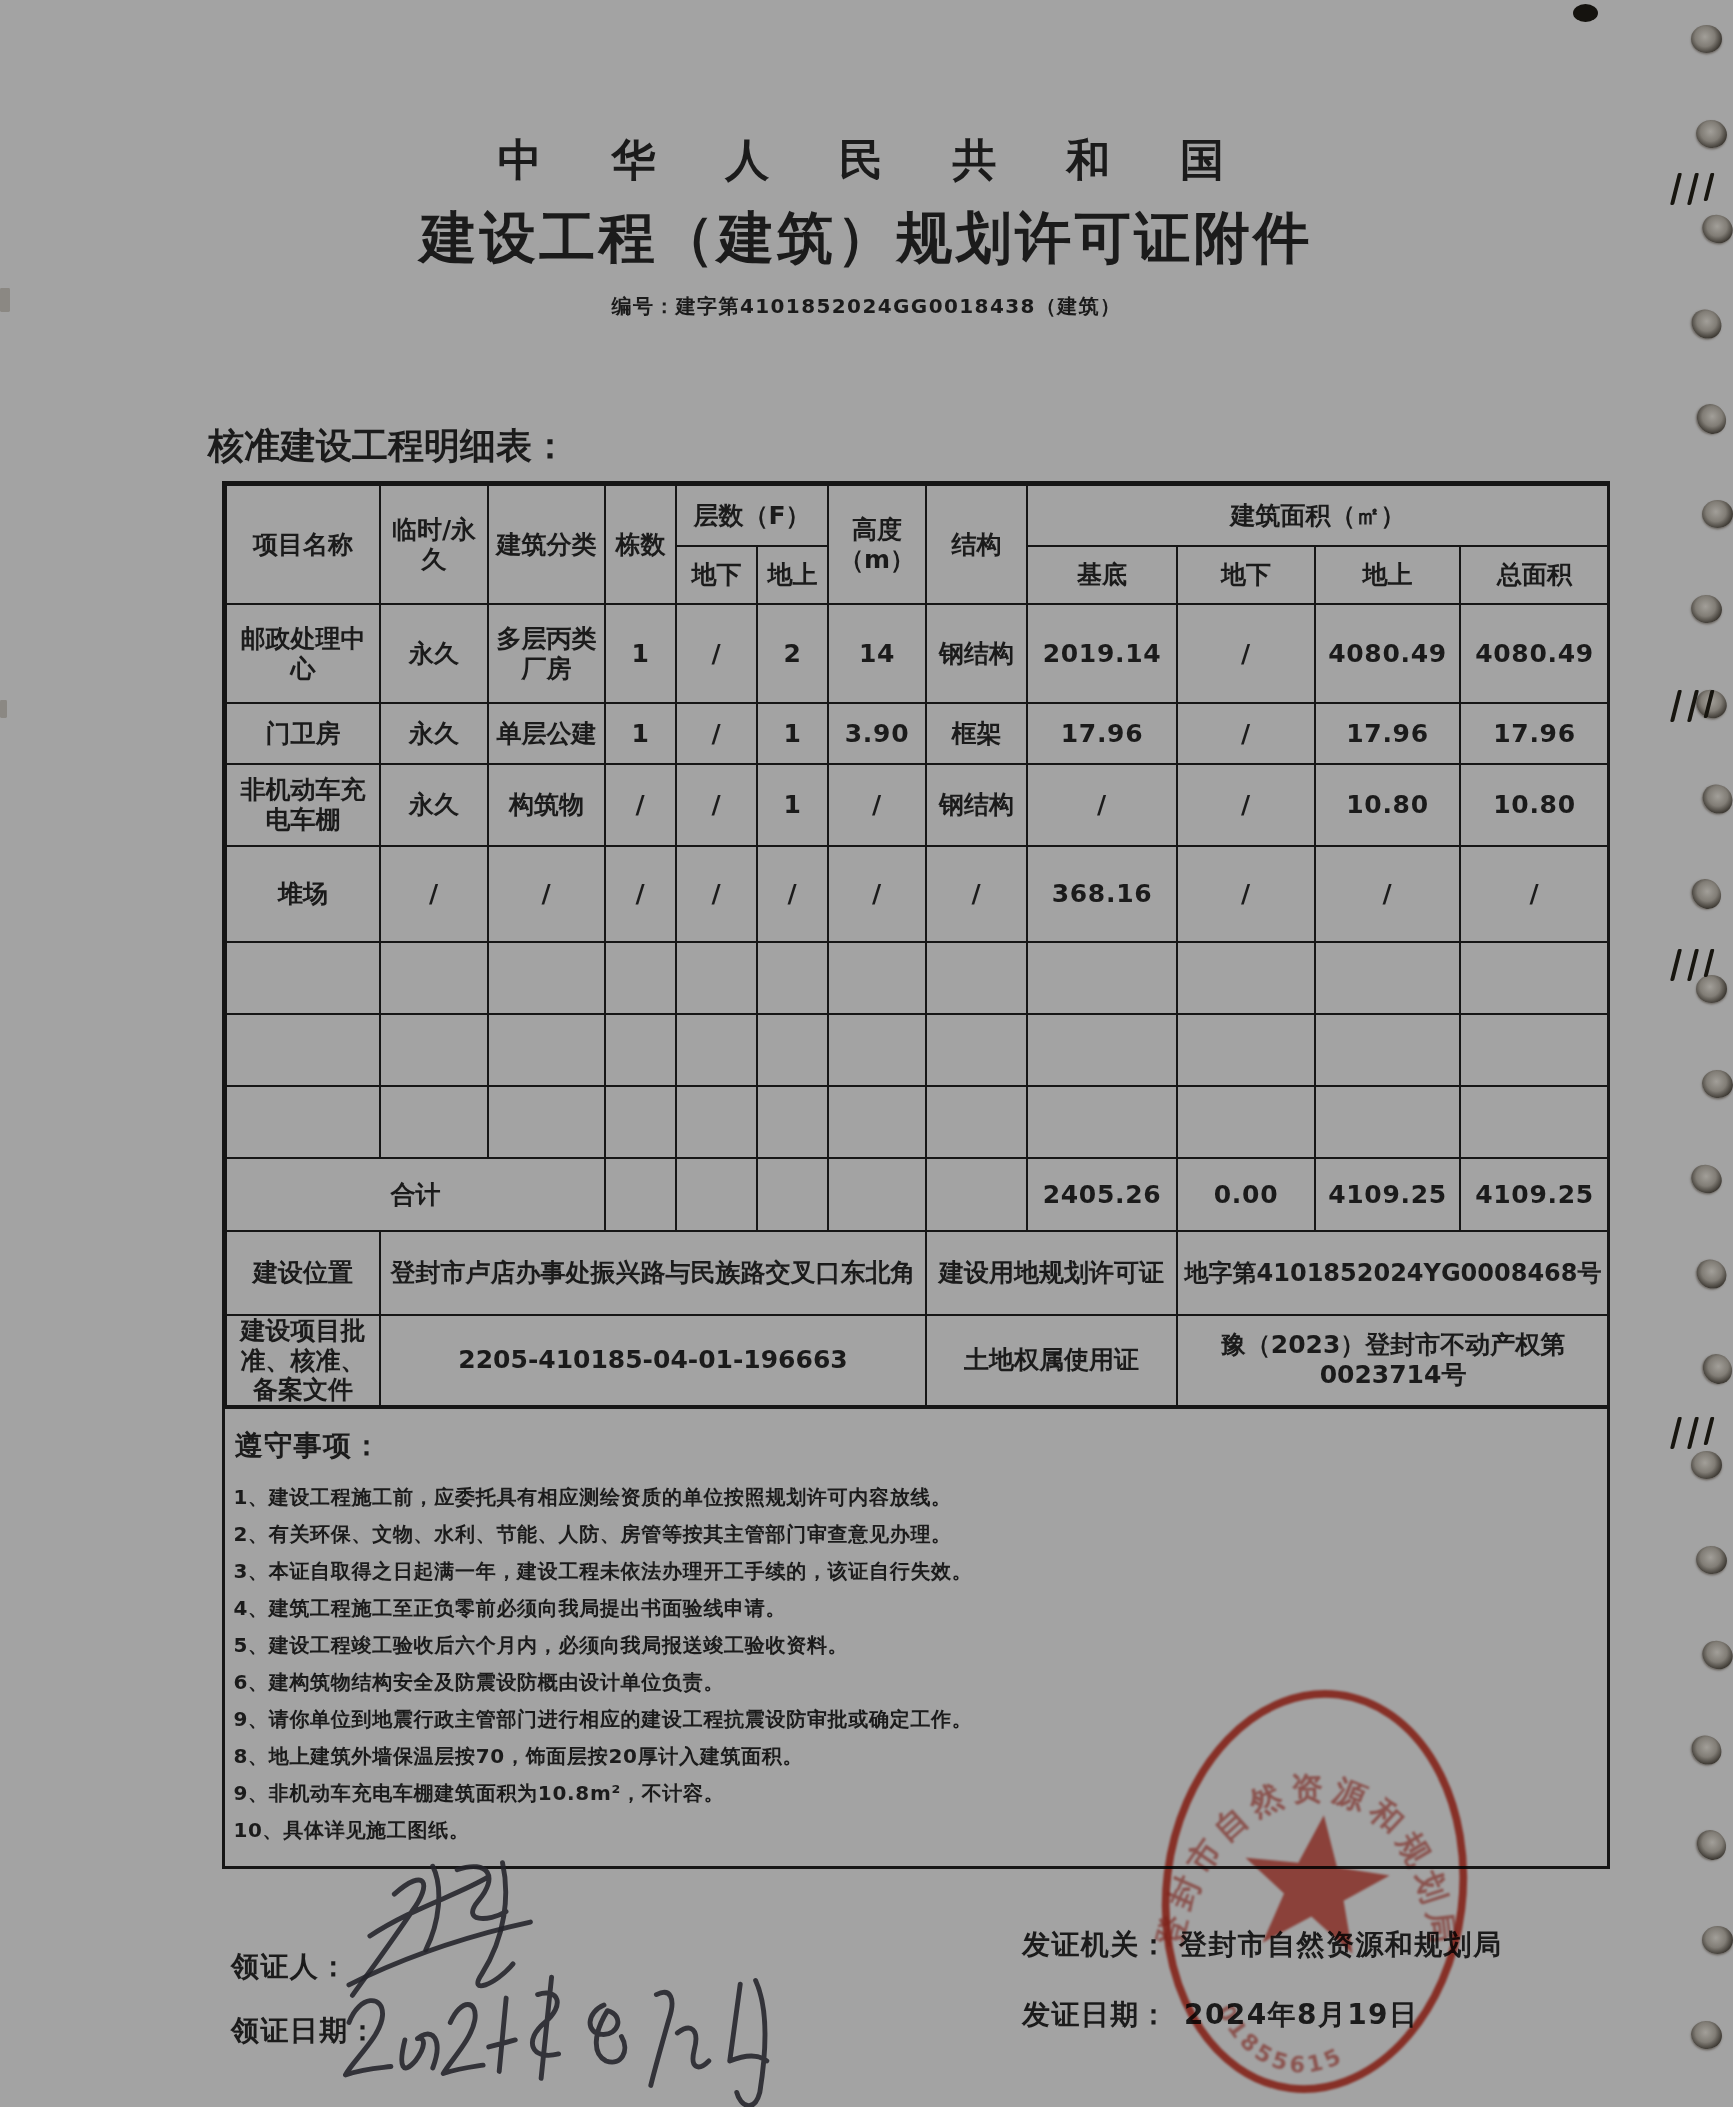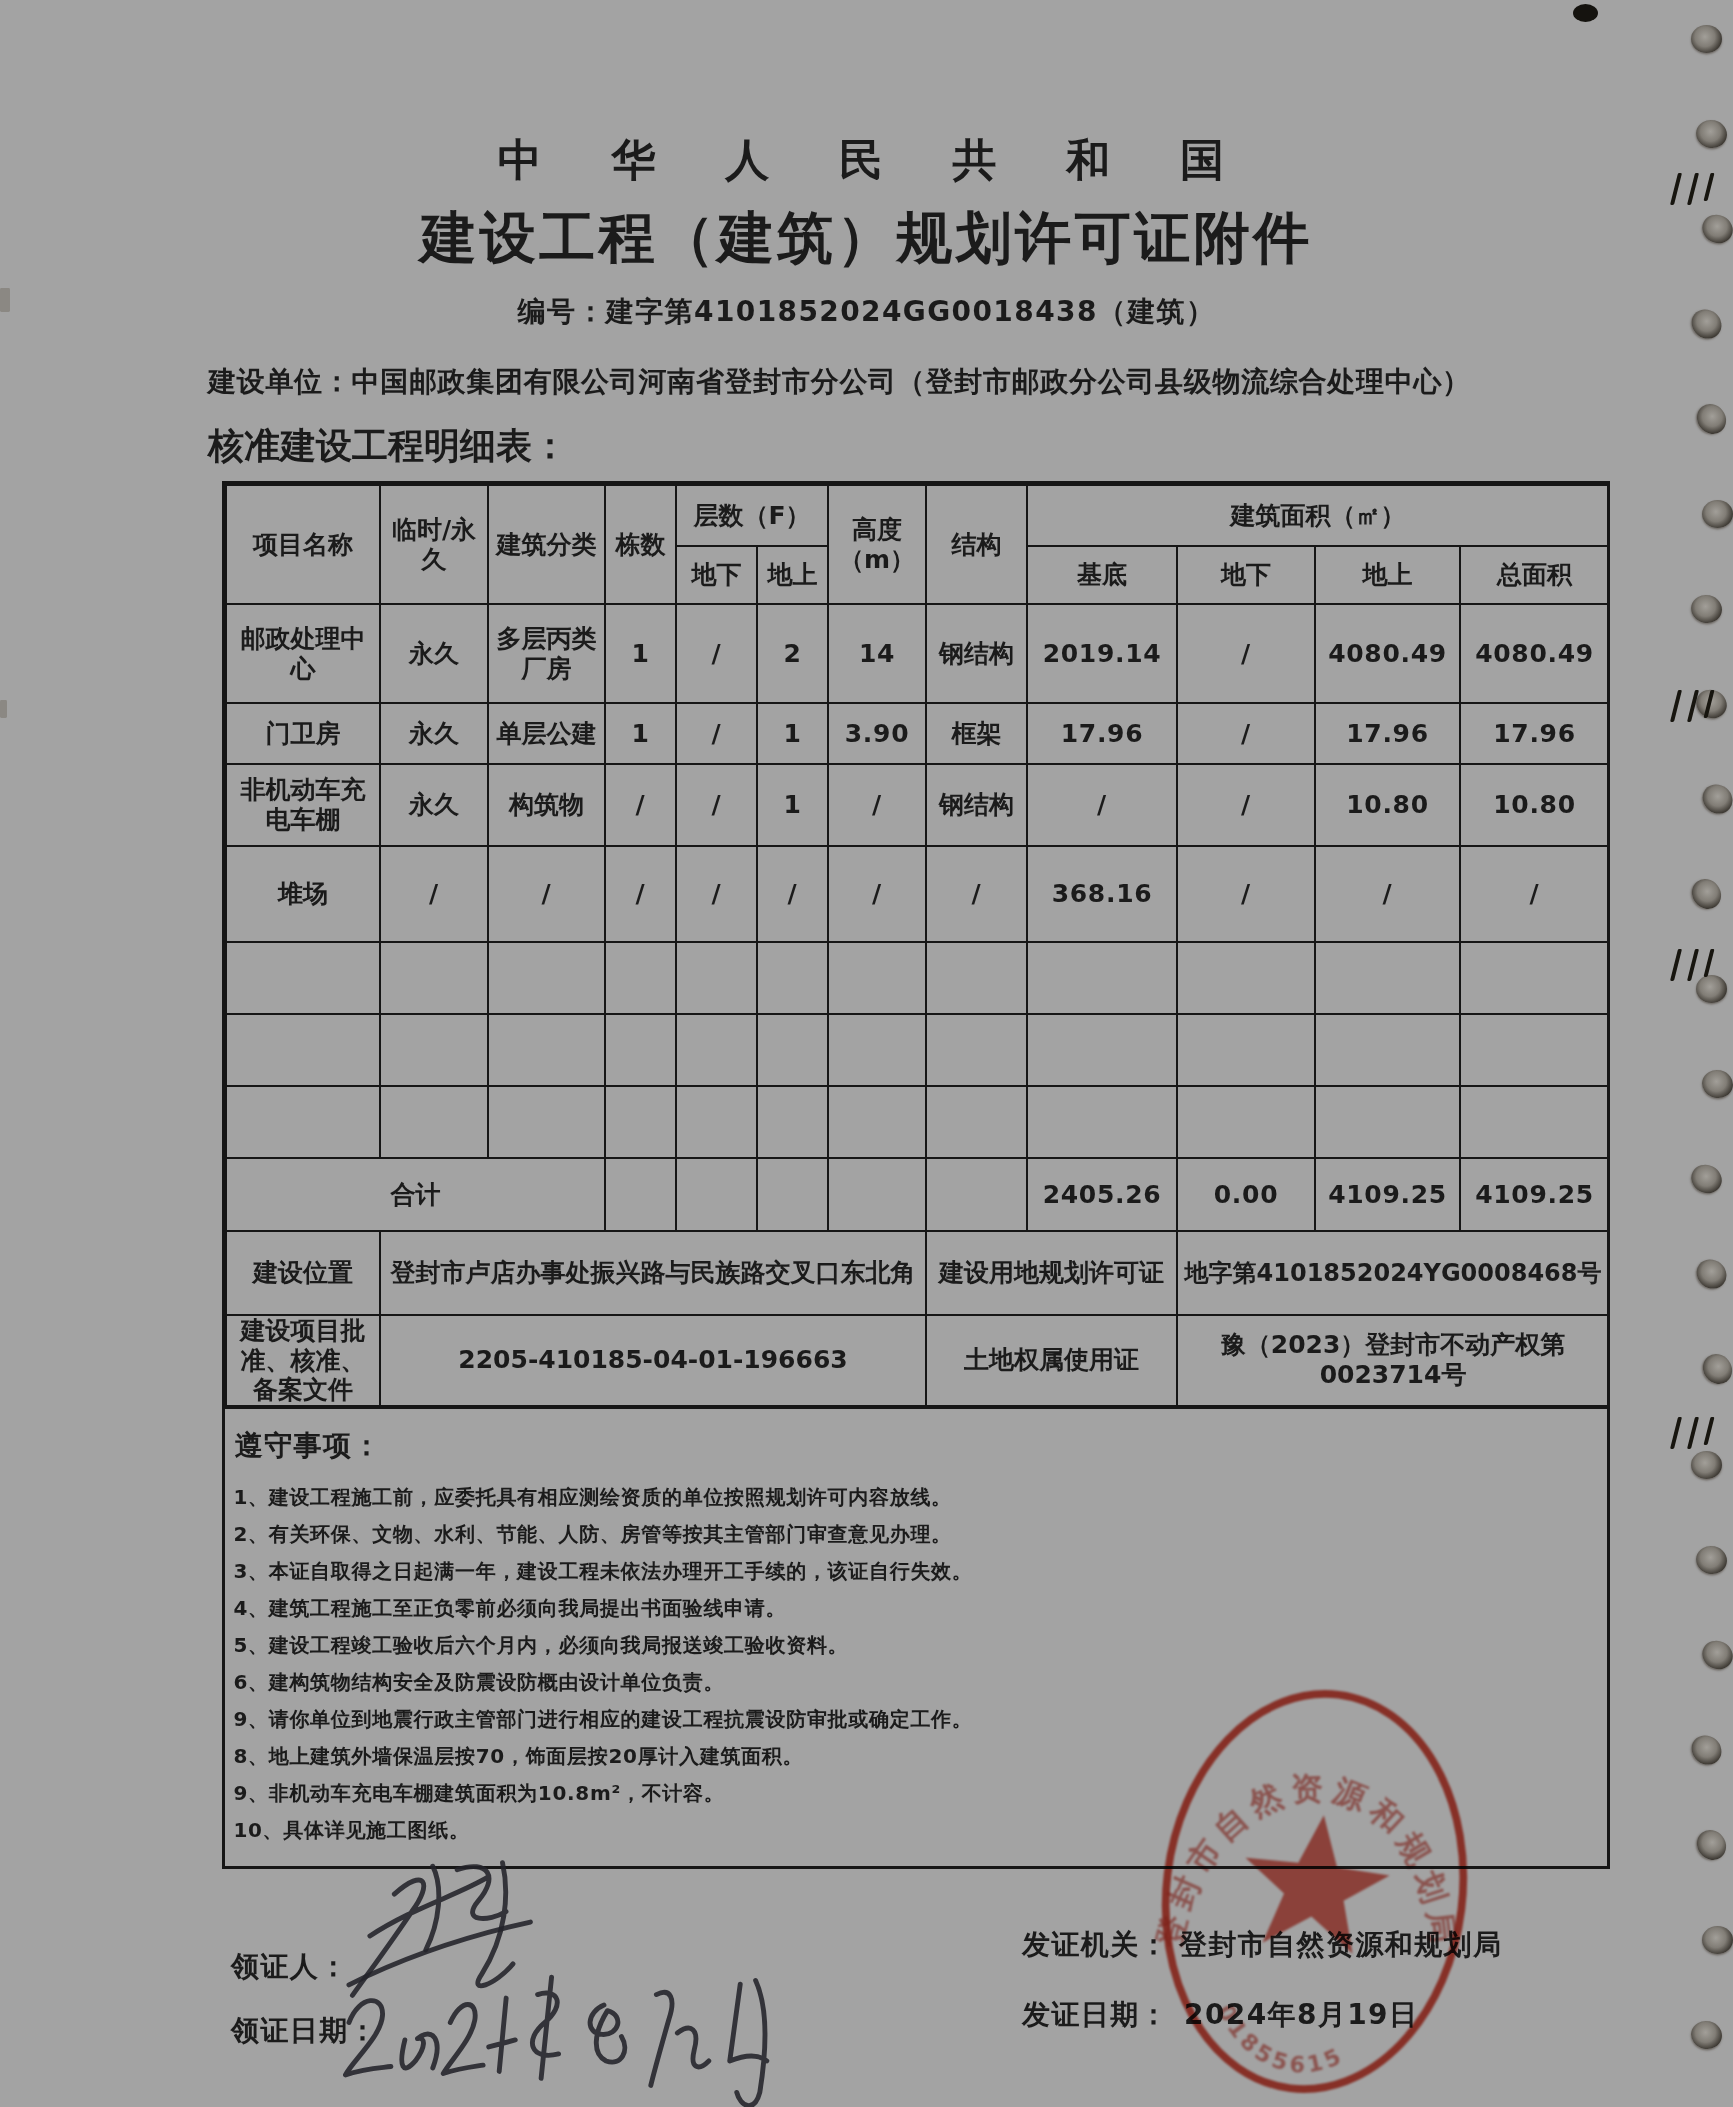--- a/index.html
+++ b/index.html
@@ -5,21 +5,21 @@
   html,body{margin:0;padding:0;background:#d8d6d2;}
   .page{
     position:relative; width:1733px; height:2108px;
     background:#a3a3a3; overflow:hidden;
     font-family:"DejaVu Sans",sans-serif; color:#1b1b1b;padding-left:35px;
   }
   
   .header{position:absolute;top:131px;left:0;width:1733px;text-align:center;}
   .country-title{font-size:44px;font-weight:700;letter-spacing:11.2px;word-spacing:32px;}
   .main-title{font-size:56px;font-weight:800;letter-spacing:3.5px;margin-top:11.2px;}
-  .serial-line{font-size:28px;font-weight:700;margin-top:15.4px;letter-spacing:1.4px;}
+  .serial-line{font-size:20px;font-weight:700;margin-top:15.4px;letter-spacing:1.4px;}
   .unit-line{position:absolute;top:363px;left:208px;font-size:28px;font-weight:700;letter-spacing:0.7px;}
   .table-caption{position:absolute;top:422px;left:208px;font-size:36px;font-weight:700;}
   
   .sheet{position:absolute;left:222px;top:481px;width:1382px;border:3.5px solid #161616;background:transparent;}
   table{border-collapse:collapse;table-layout:fixed;width:100%;}
   td,th{border:2.1px solid #161616;text-align:center;vertical-align:middle;
         padding:0 2.8px;font-size:25px;font-weight:600;line-height:1.2;overflow:hidden;}
   thead tr.tier1 th{height:59px;}
   thead tr.tier2 th{height:56px;}
   #main-rows tr:nth-child(1){height:99px;}
@@ -61,21 +61,20 @@
 </head>
 <body>
 
 <div class="page">
 
   <div class="header">
     <div class="country-title">中 华 人 民 共 和 国</div>
     <div class="main-title">建设工程（建筑）规划许可证附件</div>
     <div class="serial-line">编号：建字第4101852024GG0018438（建筑）</div>
   </div>
-  <div class="unit-line">建设单位：中国邮政集团有限公司河南省登封市分公司（登封市邮政分公司县级物流综合处理中心）</div>
   <div class="table-caption">核准建设工程明细表：</div>
 
   <div class="sheet">
     <table>
       <colgroup>
         <col style="width:154px">
           <col style="width:108px">
           <col style="width:117px">
         <col style="width:71px">
           <col style="width:81px">

